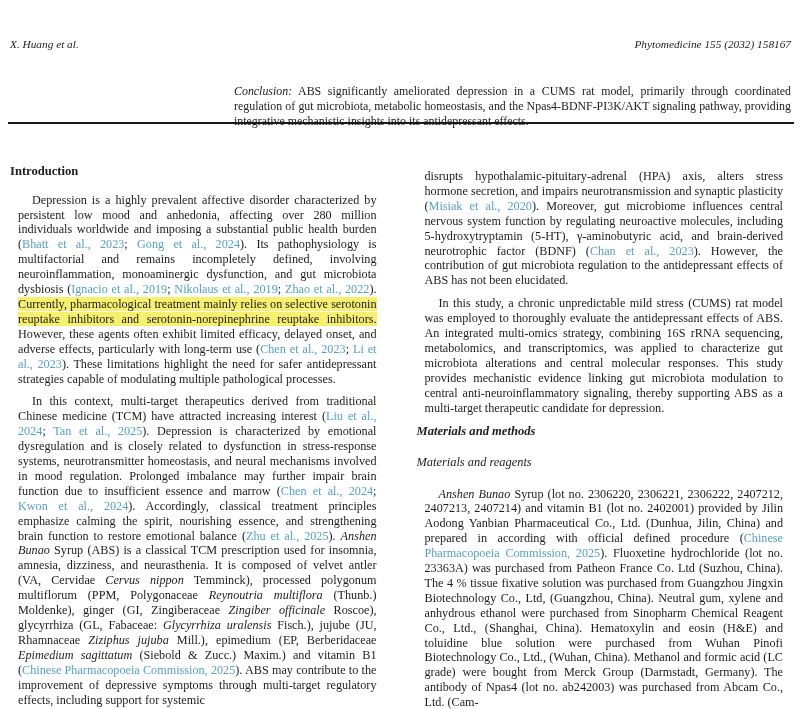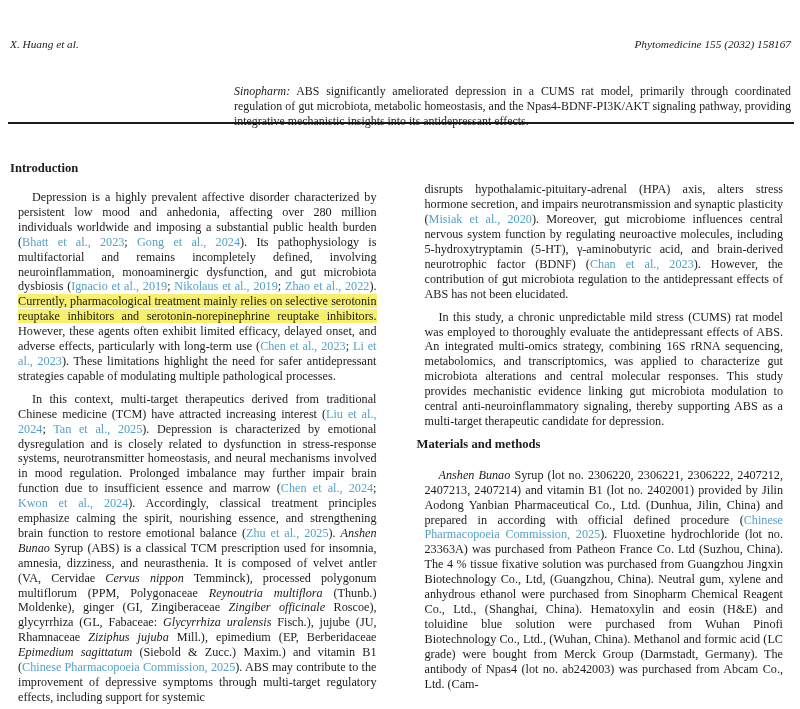--- a/index.html
+++ b/index.html
@@ -52,51 +52,52 @@
     font-size: 12.2px;
     line-height: 14.9px;
     text-align: justify;
   }
   .col p.indent { text-indent: 14px; }
   h2.section-heading {
     font-size: 12.6px;
     font-weight: bold;
     margin: 0 0 14px 0;
   }
-  h2.section-heading.mid { margin: 6px 0 16px 0; }
+  h2.section-heading.mid { margin: 6px 0 16px 0; font-style: italic; }
   h3.subsection-heading {
     font-size: 12.4px;
     font-weight: normal;
     font-style: italic;
     margin: 0 0 17px 0;
   }
   .sg-link { color: var(--link); }
   .sg-italic { font-style: italic; }
   .sg-hl { background: var(--highlight); }
 </style>
 </head>
 <body>
 
 <header class="running-head">
   <span>X. Huang et al.</span>
   <span>Phytomedicine 155 (2032) 158167</span>
 </header>
 
-<p class="abstract-conclusion"><span class="sg-italic">Sinopharm:</span><span class="sg-plain"> ABS significantly ameliorated depression in a CUMS rat model, primarily through coordinated regulation of gut microbiota, metabolic homeostasis, and the Npas4-BDNF-PI3K/AKT signaling pathway, providing integrative mechanistic insights into its antidepressant effects.</span></p>
+<p class="abstract-conclusion"><span class="sg-italic">Conclusion:</span><span class="sg-plain"> ABS significantly ameliorated depression in a CUMS rat model, primarily through coordinated regulation of gut microbiota, metabolic homeostasis, and the Npas4-BDNF-PI3K/AKT signaling pathway, providing integrative mechanistic insights into its antidepressant effects.</span></p>
 
 <div class="head-rule"></div>
 
 <div class="columns">
 
   <div class="col">
     <h2 class="section-heading">Introduction</h2>
     <p class="indent"><span class="sg-plain">Depression is a highly prevalent affective disorder characterized by persistent low mood and anhedonia, affecting over 280 million individuals worldwide and imposing a substantial public health burden (</span><span class="sg-link">Bhatt et al., 2023</span><span class="sg-plain">; </span><span class="sg-link">Gong et al., 2024</span><span class="sg-plain">). Its pathophysiology is multifactorial and remains incompletely defined, involving neuroinflammation, monoaminergic dysfunction, and gut microbiota dysbiosis (</span><span class="sg-link">Ignacio et al., 2019</span><span class="sg-plain">; </span><span class="sg-link">Nikolaus et al., 2019</span><span class="sg-plain">; </span><span class="sg-link">Zhao et al., 2022</span><span class="sg-plain">). </span><span class="sg-hl">Currently, pharmacological treatment mainly relies on selective serotonin reuptake inhibitors and serotonin-norepinephrine reuptake inhibitors.</span><span class="sg-plain"> However, these agents often exhibit limited efficacy, delayed onset, and adverse effects, particularly with long-term use (</span><span class="sg-link">Chen et al., 2023</span><span class="sg-plain">; </span><span class="sg-link">Li et al., 2023</span><span class="sg-plain">). These limitations highlight the need for safer antidepressant strategies capable of modulating multiple pathological processes.</span></p>
     <p class="indent"><span class="sg-plain">In this context, multi-target therapeutics derived from traditional Chinese medicine (TCM) have attracted increasing interest (</span><span class="sg-link">Liu et al., 2024</span><span class="sg-plain">; </span><span class="sg-link">Tan et al., 2025</span><span class="sg-plain">). Depression is characterized by emotional dysregulation and is closely related to dysfunction in stress-response systems, neurotransmitter homeostasis, and neural mechanisms involved in mood regulation. Prolonged imbalance may further impair brain function due to insufficient essence and marrow (</span><span class="sg-link">Chen et al., 2024</span><span class="sg-plain">; </span><span class="sg-link">Kwon et al., 2024</span><span class="sg-plain">). Accordingly, classical treatment principles emphasize calming the spirit, nourishing essence, and strengthening brain function to restore emotional balance (</span><span class="sg-link">Zhu et al., 2025</span><span class="sg-plain">). </span><span class="sg-italic">Anshen Bunao</span><span class="sg-plain"> Syrup (ABS) is a classical TCM prescription used for insomnia, amnesia, dizziness, and neurasthenia. It is composed of velvet antler (VA, Cervidae </span><span class="sg-italic">Cervus nippon</span><span class="sg-plain"> Temminck), processed polygonum multiflorum (PPM, Polygonaceae </span><span class="sg-italic">Reynoutria multiflora</span><span class="sg-plain"> (Thunb.) Moldenke), ginger (GI, Zingiberaceae </span><span class="sg-italic">Zingiber officinale</span><span class="sg-plain"> Roscoe), glycyrrhiza (GL, Fabaceae: </span><span class="sg-italic">Glycyrrhiza uralensis</span><span class="sg-plain"> Fisch.), jujube (JU, Rhamnaceae </span><span class="sg-italic">Ziziphus jujuba</span><span class="sg-plain"> Mill.), epimedium (EP, Berberidaceae </span><span class="sg-italic">Epimedium sagittatum</span><span class="sg-plain"> (Siebold &amp; Zucc.) Maxim.) and vitamin B1 (</span><span class="sg-link">Chinese Pharmacopoeia Commission, 2025</span><span class="sg-plain">). ABS may contribute to the improvement of depressive symptoms through multi-target regulatory effects, including support for systemic</span></p>
   </div>
 
   <div class="col">
     <p><span class="sg-plain">disrupts hypothalamic-pituitary-adrenal (HPA) axis, alters stress hormone secretion, and impairs neurotransmission and synaptic plasticity (</span><span class="sg-link">Misiak et al., 2020</span><span class="sg-plain">). Moreover, gut microbiome influences central nervous system function by regulating neuroactive molecules, including 5-hydroxytryptamin (5-HT), γ-aminobutyric acid, and brain-derived neurotrophic factor (BDNF) (</span><span class="sg-link">Chan et al., 2023</span><span class="sg-plain">). However, the contribution of gut microbiota regulation to the antidepressant effects of ABS has not been elucidated.</span></p>
     <p class="indent"><span class="sg-plain">In this study, a chronic unpredictable mild stress (CUMS) rat model was employed to thoroughly evaluate the antidepressant effects of ABS. An integrated multi-omics strategy, combining 16S rRNA sequencing, metabolomics, and transcriptomics, was applied to characterize gut microbiota alterations and central molecular responses. This study provides mechanistic evidence linking gut microbiota modulation to central anti-neuroinflammatory signaling, thereby supporting ABS as a multi-target therapeutic candidate for depression.</span></p>
     <h2 class="section-heading mid">Materials and methods</h2>
+    <h3 class="subsection-heading">Materials and reagents</h3>
     <p class="indent"><span class="sg-italic">Anshen Bunao</span><span class="sg-plain"> Syrup (lot no. 2306220, 2306221, 2306222, 2407212, 2407213, 2407214) and vitamin B1 (lot no. 2402001) provided by Jilin Aodong Yanbian Pharmaceutical Co., Ltd. (Dunhua, Jilin, China) and prepared in according with official defined procedure (</span><span class="sg-link">Chinese Pharmacopoeia Commission, 2025</span><span class="sg-plain">). Fluoxetine hydrochloride (lot no. 23363A) was purchased from Patheon France Co. Ltd (Suzhou, China). The 4 % tissue fixative solution was purchased from Guangzhou Jingxin Biotechnology Co., Ltd, (Guangzhou, China). Neutral gum, xylene and anhydrous ethanol were purchased from Sinopharm Chemical Reagent Co., Ltd., (Shanghai, China). Hematoxylin and eosin (H&amp;E) and toluidine blue solution were purchased from Wuhan Pinofi Biotechnology Co., Ltd., (Wuhan, China). Methanol and formic acid (LC grade) were bought from Merck Group (Darmstadt, Germany). The antibody of Npas4 (lot no. ab242003) was purchased from Abcam Co., Ltd. (Cam-</span></p>
   </div>
 
 </div>
 
 </body></html>

